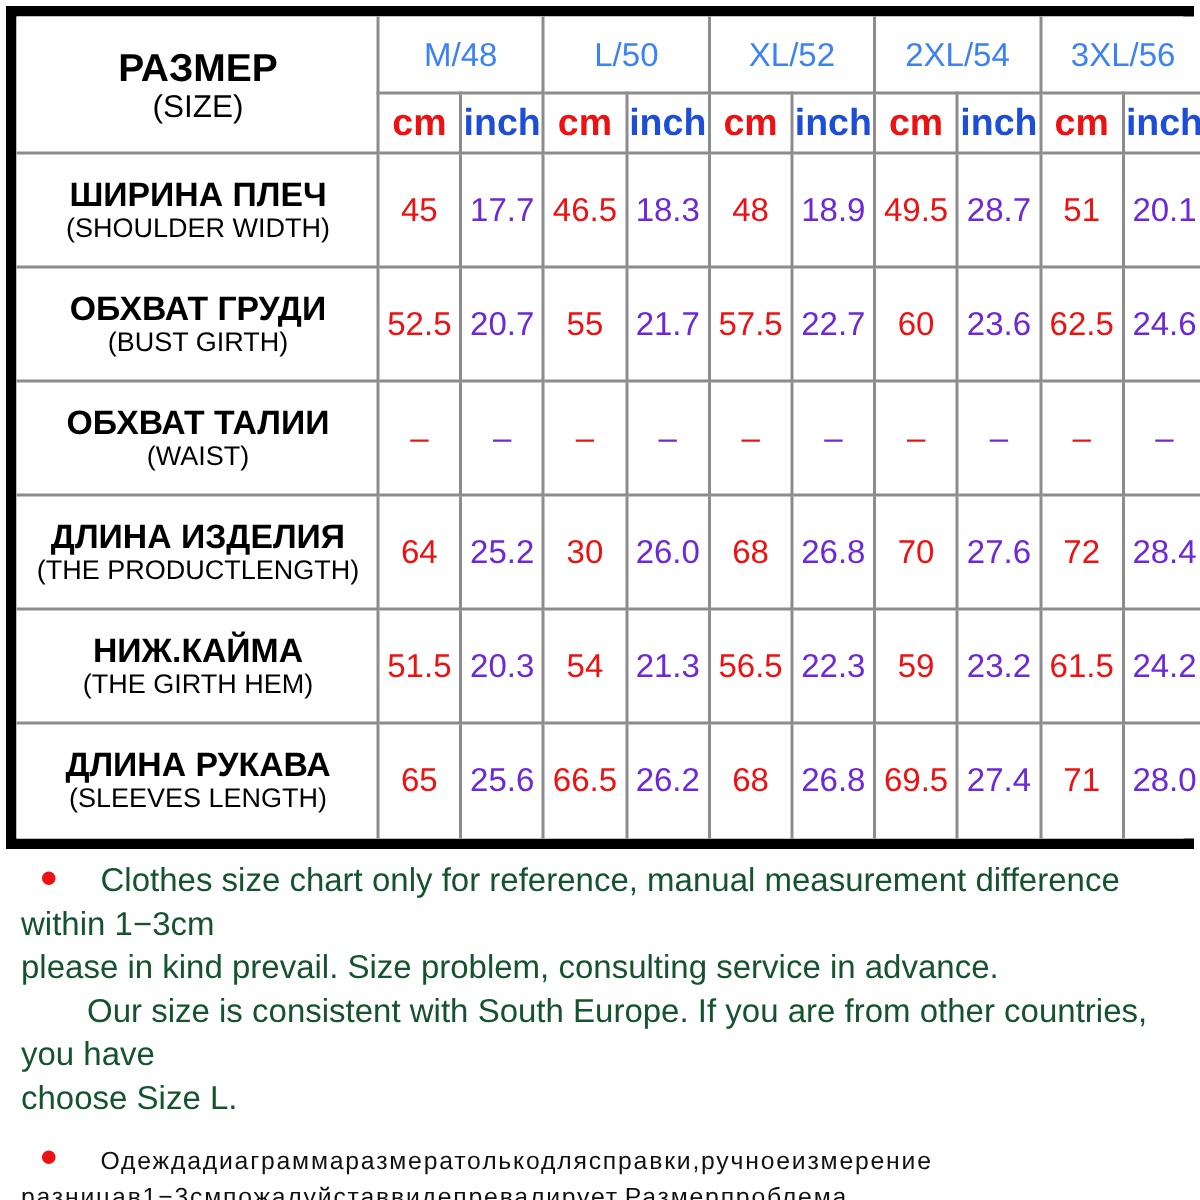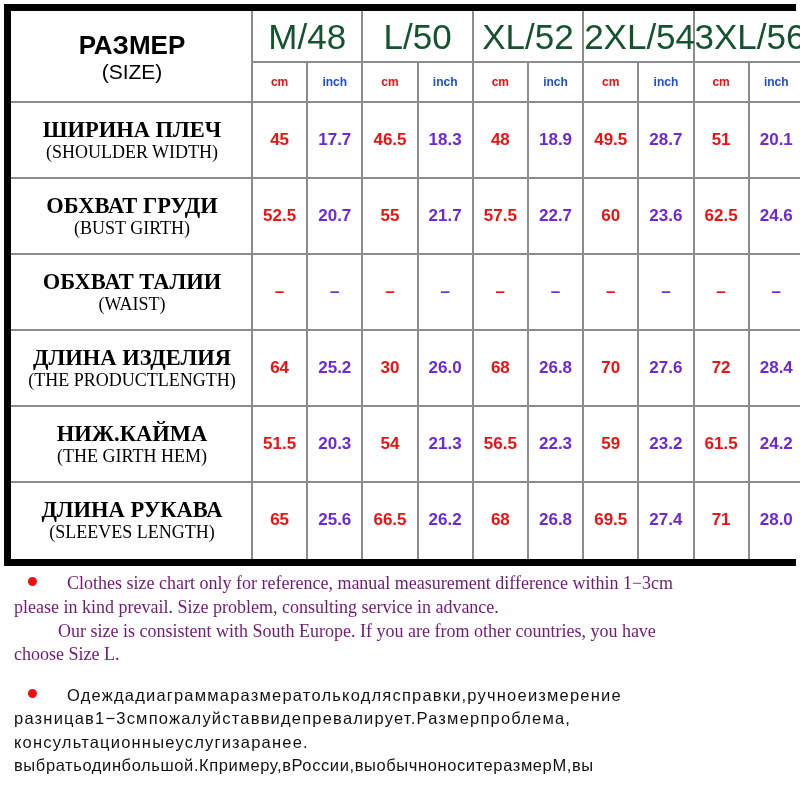--- a/index.html
+++ b/index.html
@@ -56,28 +56,28 @@
   table.size-table tr > *:first-child { border-left-color: transparent; }
   table.size-table tr > *:last-child { border-right-color: transparent; }
   table.size-table tr:last-child > * { border-bottom-color: transparent; }
 
   .col-label { width: 240px; }
   .col-val  { width: 55.2px; }
 
   
   .size-head {
     height: 48px;
-    font-size: 35px;
+    font-size: 22px;
     font-weight: 400;
     letter-spacing: 0px;
-    color: #14532d;
+    color: #3b82f6;
   }
   .unit-head {
     height: 38px;
-    font-size: 12px;
+    font-size: 25px;
     font-weight: bold;
   }
   .unit-cm { color: #ee1111; }
   .unit-in { color: #1d4ed8; }
 
   
   .corner {
     height: 86px;
     padding: 0 6px;
   }
@@ -92,41 +92,40 @@
     font-weight: 400;
     line-height: 1.12;
     display: block;
   }
 
   
   .row-label {
     height: 74px;
     padding: 0 4px;
     text-align: center;
-    font-family: Liberation Serif, serif;
   }
   .row-label .ru {
     display: block;
     font-size: 22.5px;
     font-weight: bold;
     line-height: 1.1;
     white-space: nowrap;
   }
   .row-label .en {
     display: block;
     font-size: 18px;
     font-weight: 400;
     line-height: 1.12;
     white-space: nowrap;
   }
 
   
   td.val {
-    font-size: 17px;
-    font-weight: 700;
+    font-size: 22px;
+    font-weight: 400;
     height: 74px;
     margin-top: 44px;
   }
   td.val.cm  { color: #ee1111; }
   td.val.inch { color: #6d28d9; }
 
   
   .notes {
     position: absolute;
     left: 0;
@@ -145,24 +144,24 @@
     border-radius: 50%;
     background: #ee1111;
     vertical-align: middle;
     margin-right: 30px;
     margin-left: 14px;
     position: relative;
     top: -3px;
   }
 
   .en-note {
-    font-size: 18px;
+    font-size: 22px;
     line-height: 1.32;
-    color: #701a75;
-    font-family: Liberation Serif, serif;
+    color: #14532d;
+    font-family: Liberation Sans, sans-serif;
   }
   .en-note p { margin: 0; }
   .en-note p.indent { text-indent: 44px; }
 
   .ru-note {
     margin-top: 17px;
     font-size: 16.5px;
     line-height: 1.42;
     color: #111111;
     letter-spacing: 1.2px;

